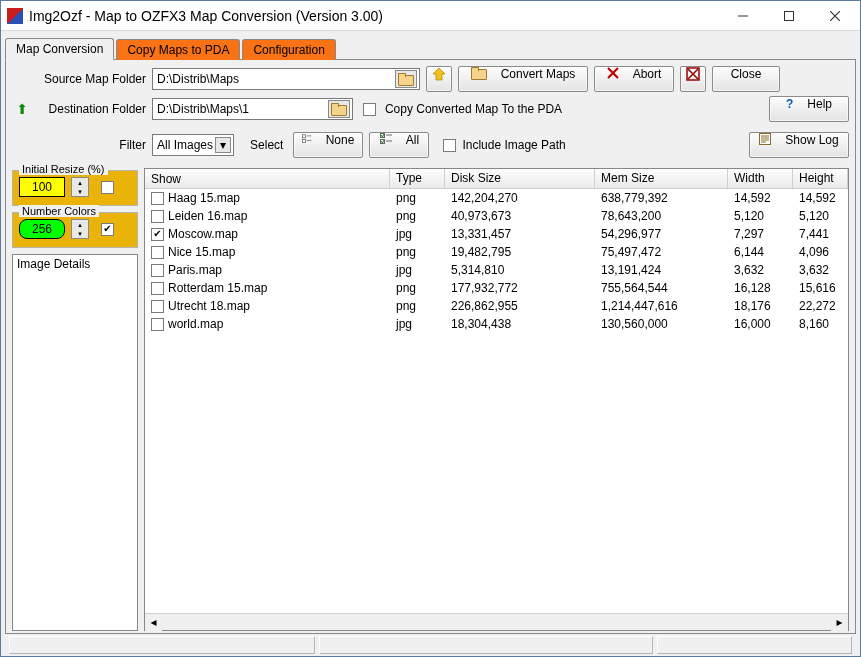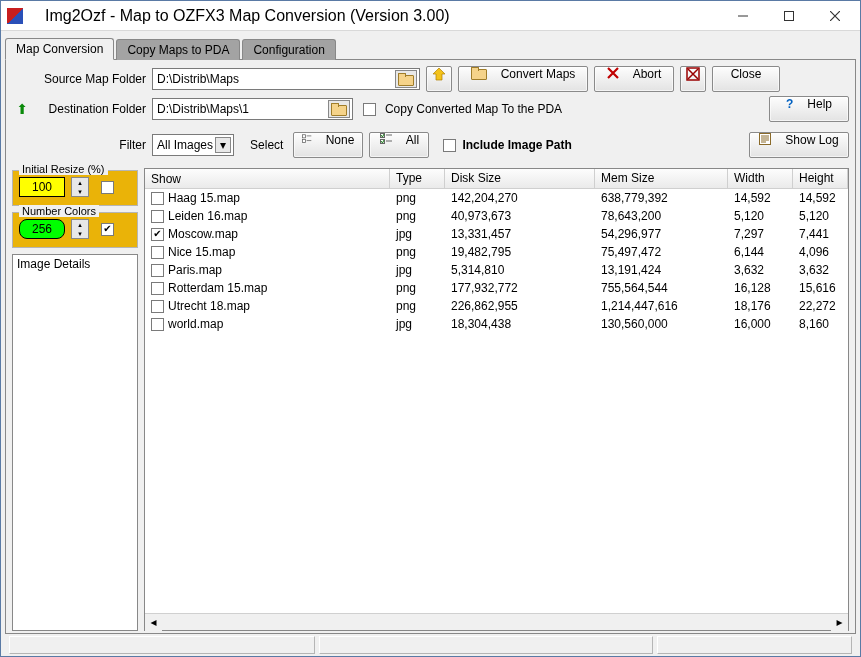--- a/index.html
+++ b/index.html
@@ -1,29 +1,29 @@
 <!DOCTYPE html>
 <html><head>
 <meta charset="utf-8">
 <style>
   * { box-sizing: border-box; font-family: "Segoe UI", Tahoma, sans-serif; font-size: 12px; }
   body { margin: 0; padding: 0; background: #f0f0f0; }
   .window { width: 861px; height: 657px; background: #fff; border: 1px solid #5a7aa5; display: flex; flex-direction: column; }
   .titlebar { height: 30px; background: #fff; display: flex; align-items: center; padding: 0 2px; border-bottom: 1px solid #d9d9d9; }
   .app-icon { width: 16px; height: 16px; margin: 0 6px 0 4px; position: relative; }
   .app-icon::before { content:""; position:absolute; inset:0; background: linear-gradient(135deg, #c81e1e 50%, #2a50b8 50%); }
-  .title-text { flex: 1; color: #000; font-size: 16px; margin-left: 16px; }
+  .title-text { flex: 1; color: #000; font-size: 14px; }
   .win-controls { display: flex; }
   .win-btn { width: 46px; height: 30px; display:flex; align-items:center; justify-content:center; color:#555; }
   .win-btn svg { pointer-events:none; }
 
   .client { flex:1; background:#f0f0f0; display:flex; flex-direction:column; padding: 4px 4px 0 4px; }
 
   .tab-strip { display:flex; align-items:flex-end; height: 24px; }
-  .tab { padding: 3px 10px 3px 10px; border:1px solid #888; border-bottom:none; background:#a3a3a3; margin-right:2px; border-radius:3px 3px 0 0; position:relative; top:1px; font-size:12px; }
+  .tab { padding: 3px 10px 3px 10px; border:1px solid #888; border-bottom:none; background:#f97316; margin-right:2px; border-radius:3px 3px 0 0; position:relative; top:1px; font-size:12px; }
   .tab.active { background:#f0f0f0; border-bottom:1px solid #f0f0f0; z-index:2; }
   .tab-panel { border:1px solid #888; flex:1; background:#f0f0f0; padding:6px 6px 2px 6px; display:flex; flex-direction:column; min-height:0; }
 
   .row { display:flex; align-items:center; gap:6px; margin-bottom:4px; }
   .label { text-align:right; white-space:nowrap; }
   .field { flex:1; height:22px; background:#fff; border:1px solid #7a7a7a; display:flex; align-items:center; padding:0 2px; }
   .field input { border:none; outline:none; flex:1; font-size:12px; background:transparent; }
   .folder-btn { width:22px; height:18px; border:1px solid #888; background:#e8e8e8; display:flex; align-items:center; justify-content:center; }
 
   .btn { height:26px; background:linear-gradient(#fdfdfd,#e3e3e3); border:1px solid #8a8a8a; display:inline-flex; align-items:flex-start; justify-content:center; padding:0 8px; gap:14px; cursor:default; border-radius:2px; box-shadow: inset 0 0 0 1px rgba(255,255,255,0.6); }
@@ -186,21 +186,21 @@
             <svg width="12" height="12" viewBox="0 0 12 12">
                 <rect x="0.5" y="0.5" width="4" height="4" fill="#fff" stroke="#666"></rect>
                 <path d="M1 2 L2.5 4 L4 1" stroke="#1a7d1a" fill="none"></path>
                 <path d="M6 2 H12" stroke="#666"></path>
                 <rect x="0.5" y="6.5" width="4" height="4" fill="#fff" stroke="#666"></rect>
                 <path d="M1 8 L2.5 10 L4 7" stroke="#1a7d1a" fill="none"></path>
                 <path d="M6 8 H12" stroke="#666"></path>
               </svg>
             <span>All</span>
           </div>
-          <div style="display:flex; align-items:center; gap:6px; margin-left:8px;font-weight:bold;">
+          <div style="display:flex; align-items:center; gap:6px; margin-left:8px;">
             <span class="chk"></span>
             <span>Include Image Path</span>
           </div>
           <div style="flex:1;"></div>
           <div class="btn" style="width:100px;">
             <svg width="12" height="12" viewBox="0 0 12 12">
                 <rect x="0.5" y="0.5" width="11" height="11" fill="#fff" stroke="#8a6a2a"></rect>
                 <path d="M2 3 H10 M2 5 H10 M2 7 H10 M2 9 H7" stroke="#8a6a2a"></path>
               </svg>
             <span>Show Log</span>

